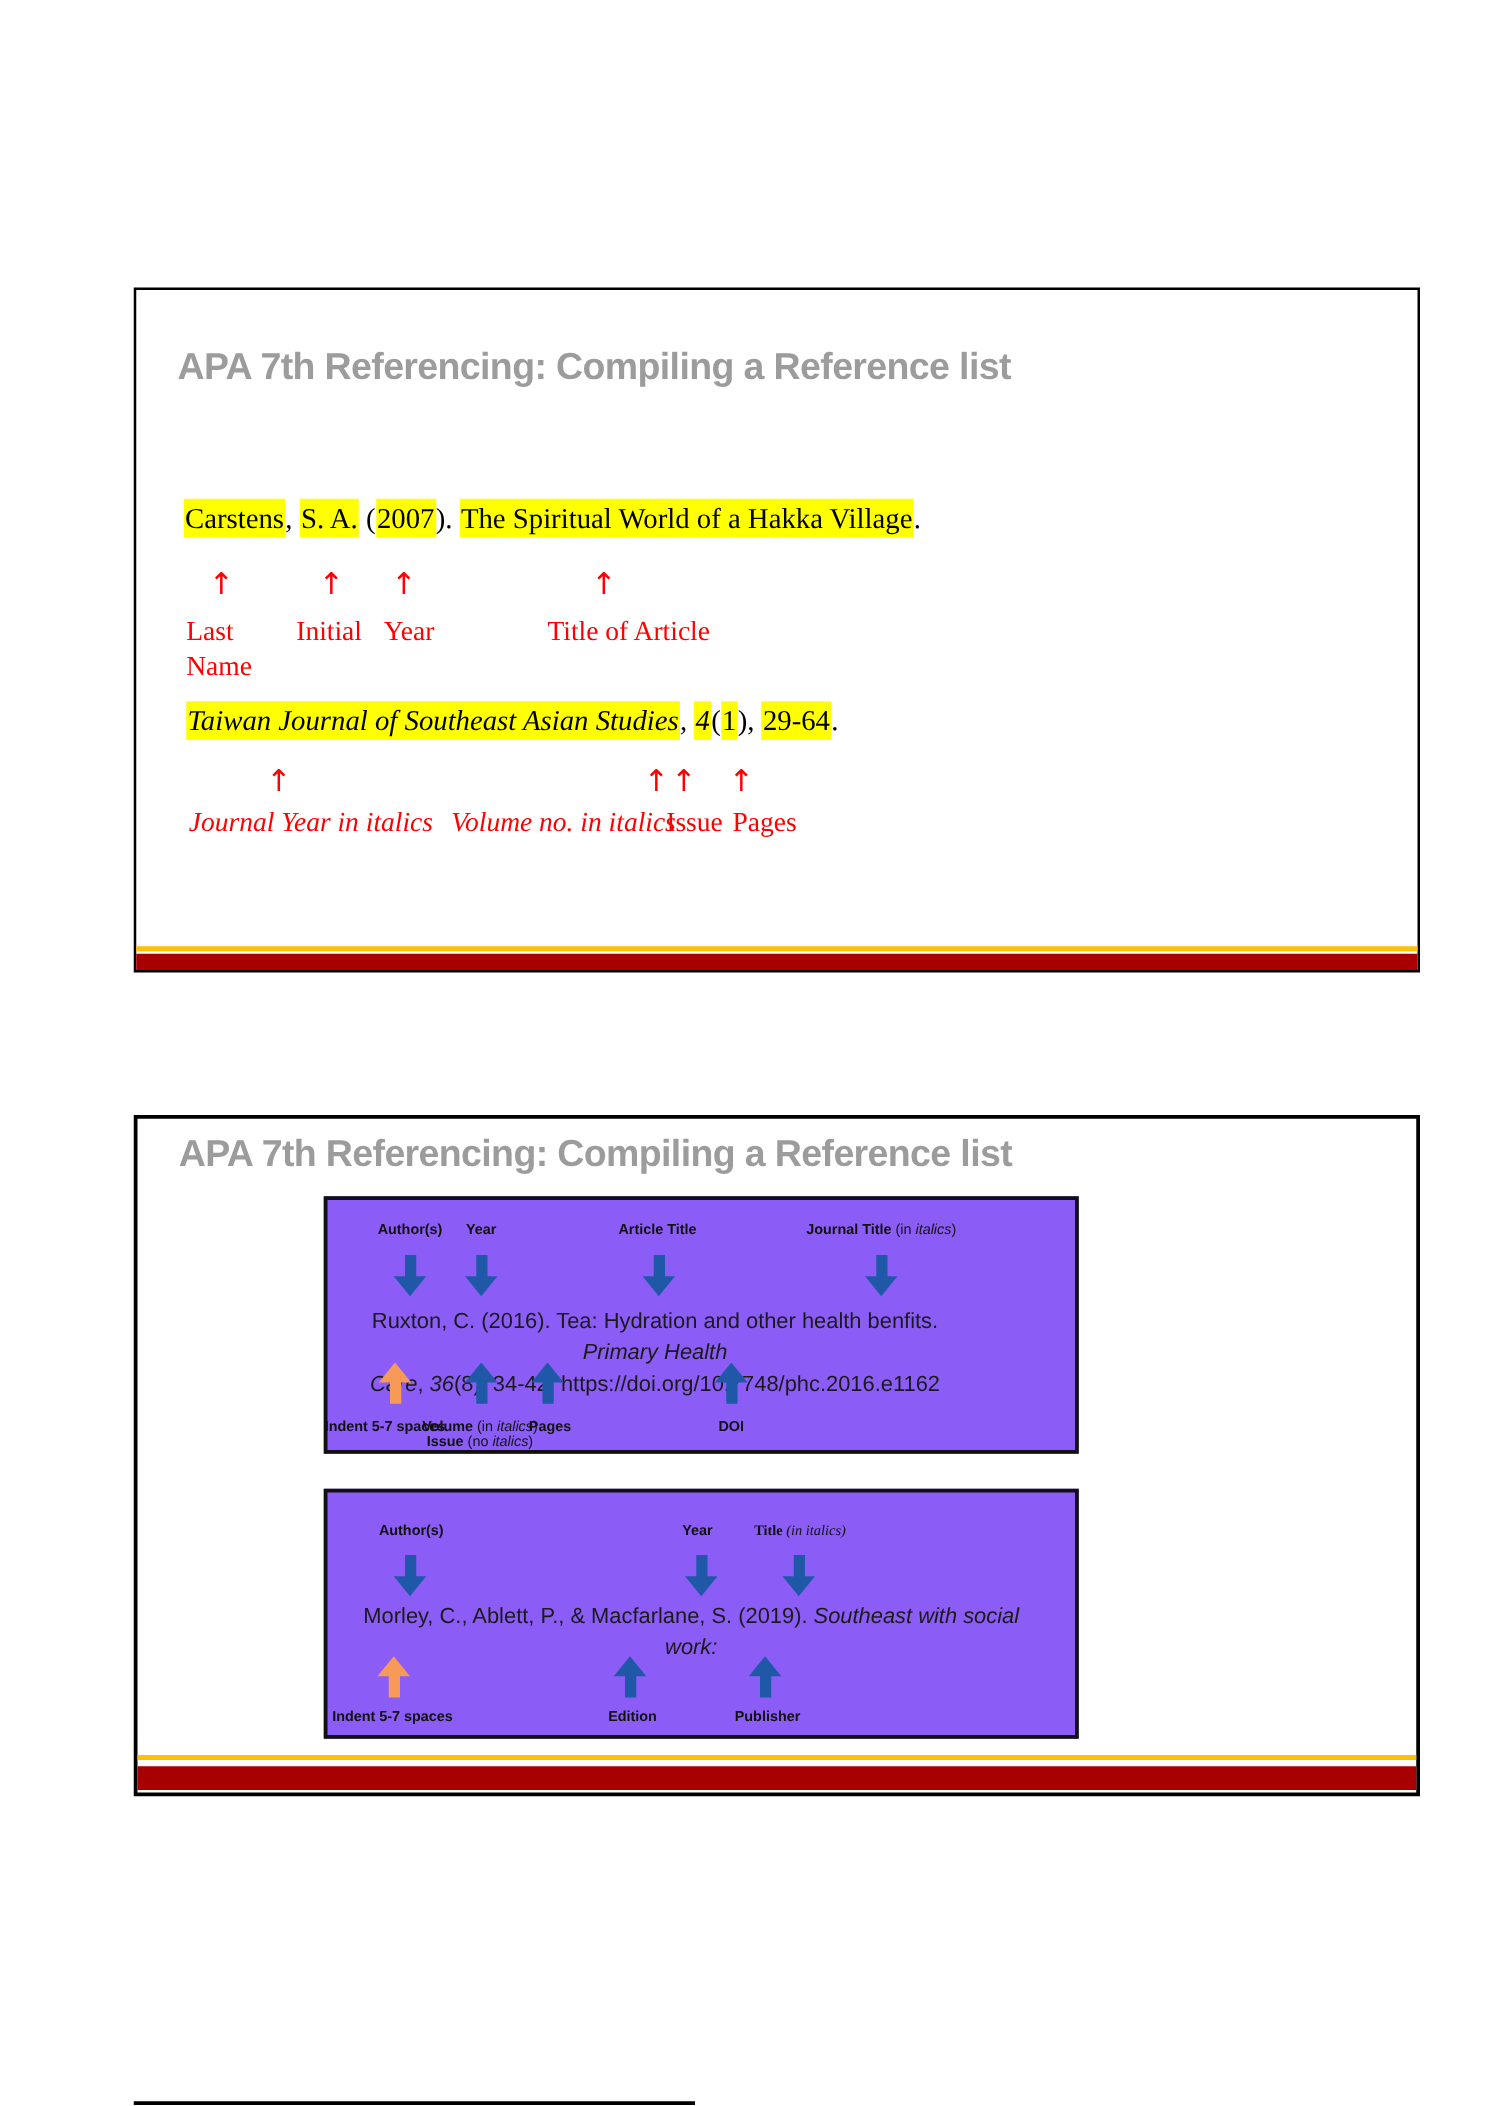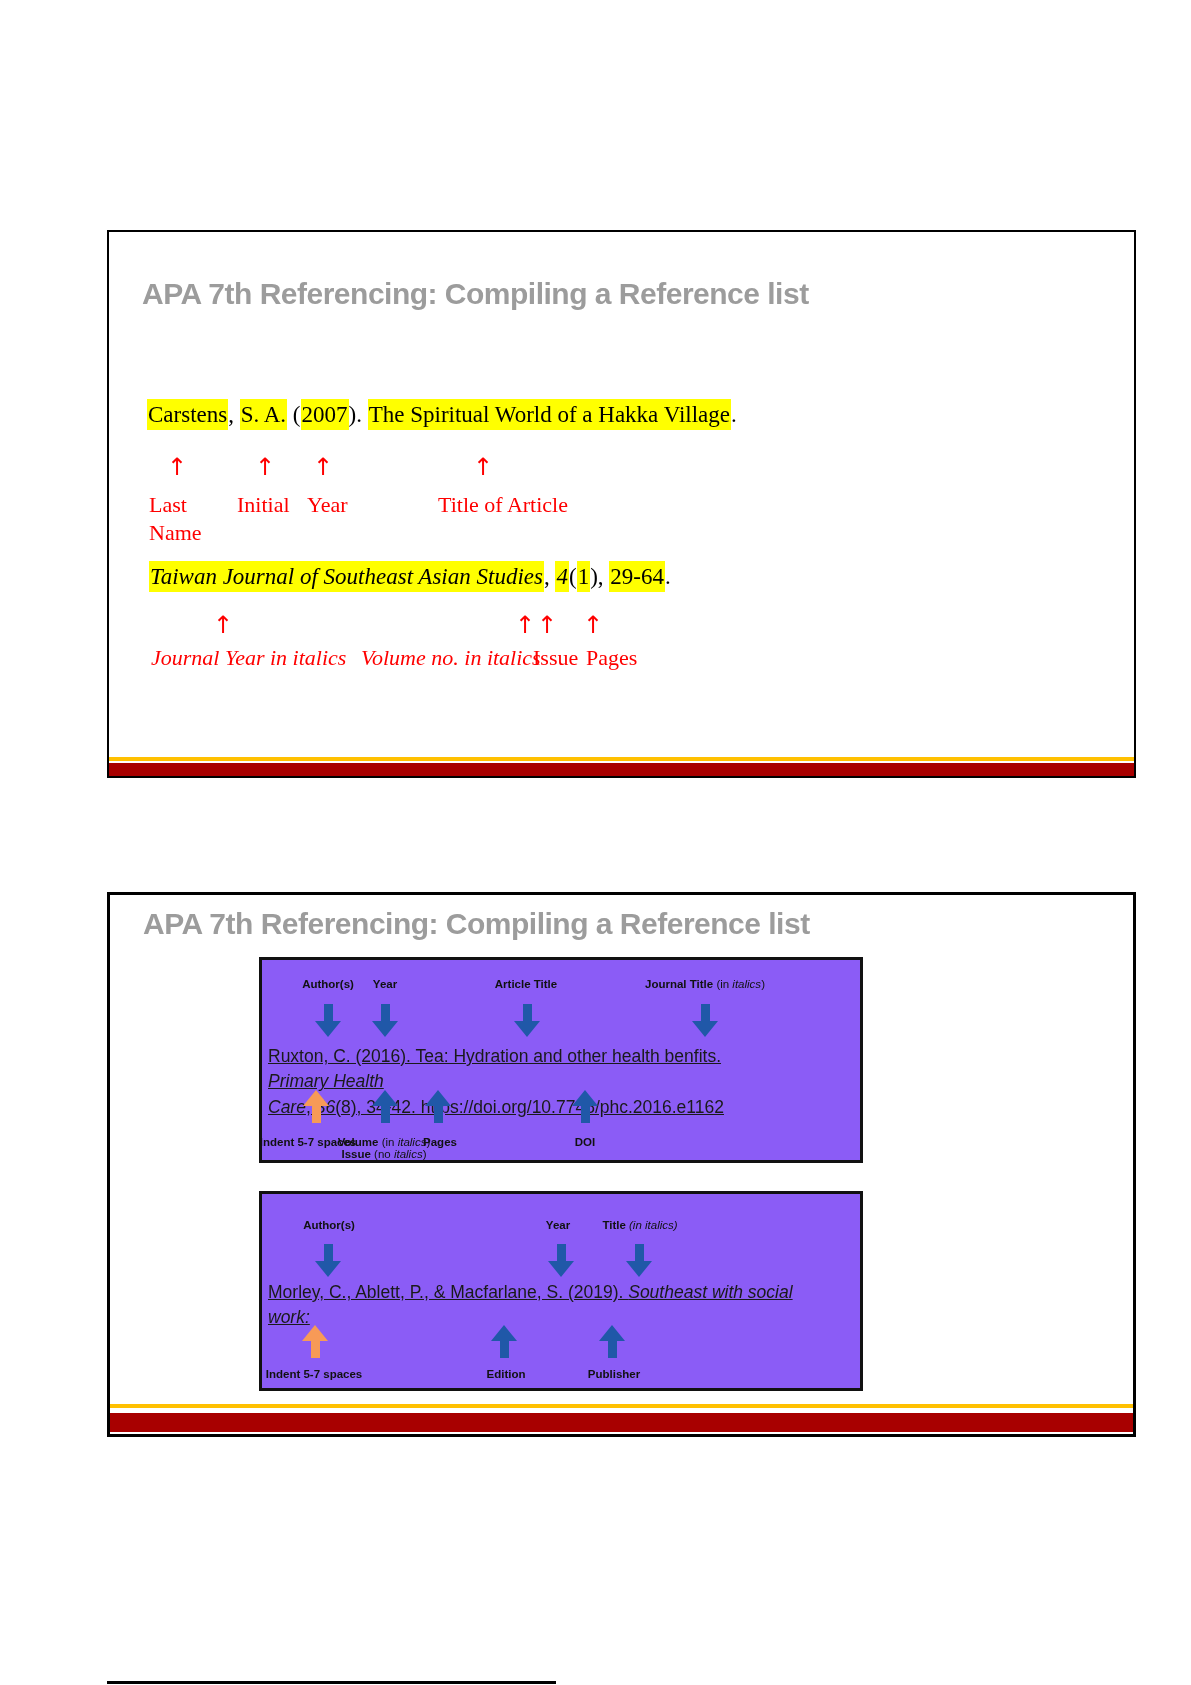--- a/index.html
+++ b/index.html
@@ -26,21 +26,21 @@
   .fat-arrow{position:absolute;width:26px;height:33px;color:#2058a8;transform:translateX(-50%);}
   .fat-arrow.orange{color:#f79a57;}
   .fat-arrow::before{content:"";position:absolute;left:50%;margin-left:-4.5px;width:9px;height:19px;background:currentColor;}
   .fat-arrow.down::before{top:0;}
   .fat-arrow.up::before{bottom:0;}
   .fat-arrow::after{content:"";position:absolute;left:50%;margin-left:-13px;width:0;height:0;
                     border-left:13px solid transparent;border-right:13px solid transparent;}
   .fat-arrow.down::after{bottom:0;border-top:16px solid currentColor;}
   .fat-arrow.up::after{top:0;border-bottom:16px solid currentColor;}
   .boxref{position:absolute;font-size:17.5px;color:#1a1a1a;line-height:1.45;text-align:center;}
-  .twoLine{text-align:left;text-decoration:underline;}
+  .twoLine{text-align:center;}
   .next-edge{position:absolute;background:#000;}
 </style>
 </head>
 <body>
 
 <div id="page">
 
   <div id="slide1" class="slide">
     <div class="s-title" style="top:45px;">APA 7th Referencing: Compiling a Reference list</div>
 
@@ -104,21 +104,21 @@
         <span style="display:block;text-align:center;"><span>Issue</span><span class="note"> (no </span><span class="note it">italics</span><span class="note">)</span></span>
       </span>
       <span class="blbl" style="left:178px;top:176px;">Pages</span>
       <span class="blbl" style="left:323px;top:176px;">DOI</span>
     </div>
 
     <div class="refbox" style="left:149px;top:296px;width:604px;height:200px;">
 
       <span class="blbl" style="left:67px;top:25px;">Author(s)</span>
       <span class="blbl" style="left:296px;top:25px;">Year</span>
-      <span class="blbl" style="left:378px;top:25px;"><span>Title</span><span class="note it"> (in italics)</span></span>
+      <span class="blbl" style="left:378px;top:25px;font-family:Liberation Serif, serif;"><span>Title</span><span class="note it"> (in italics)</span></span>
 
       <span class="fat-arrow down" style="left:66px;top:50px;"></span>
       <span class="fat-arrow down" style="left:299px;top:50px;"></span>
       <span class="fat-arrow down" style="left:377px;top:50px;"></span>
 
       <div class="boxref" style="left:6px;width:570px;top:86px;">
         <div class="twoLine"><span>Morley, C., Ablett, P., &amp; Macfarlane, S. (2019). </span><span class="it">Southeast with social work:</span></div>
       </div>
 
       <span class="fat-arrow up orange" style="left:53px;top:131px;"></span>

